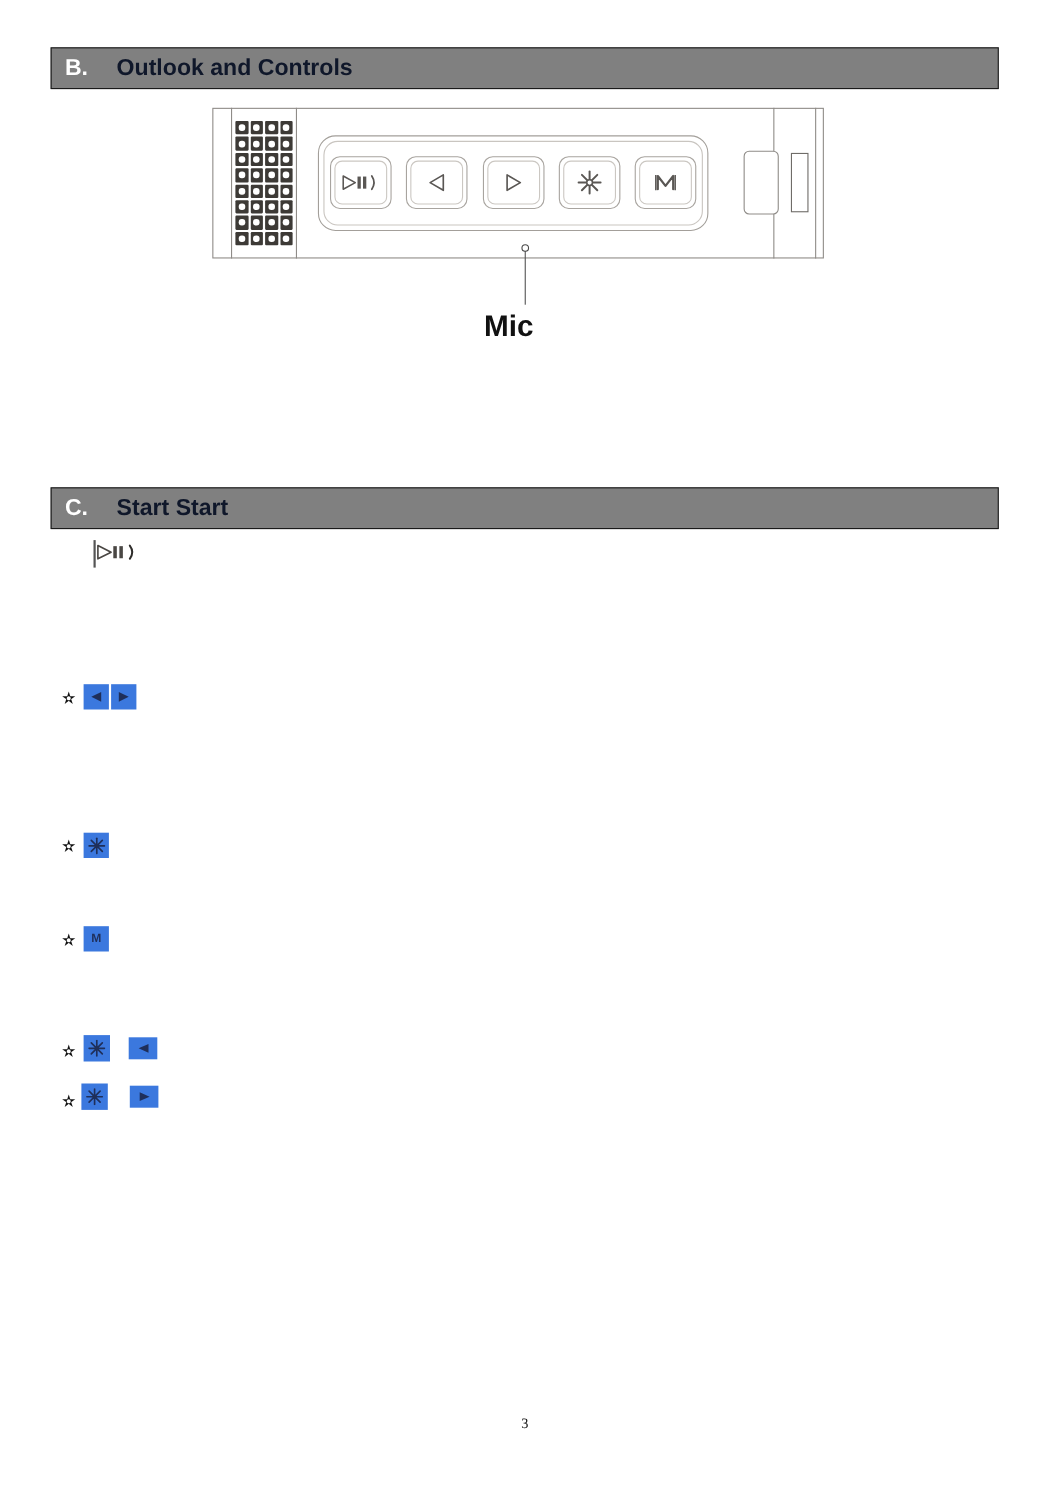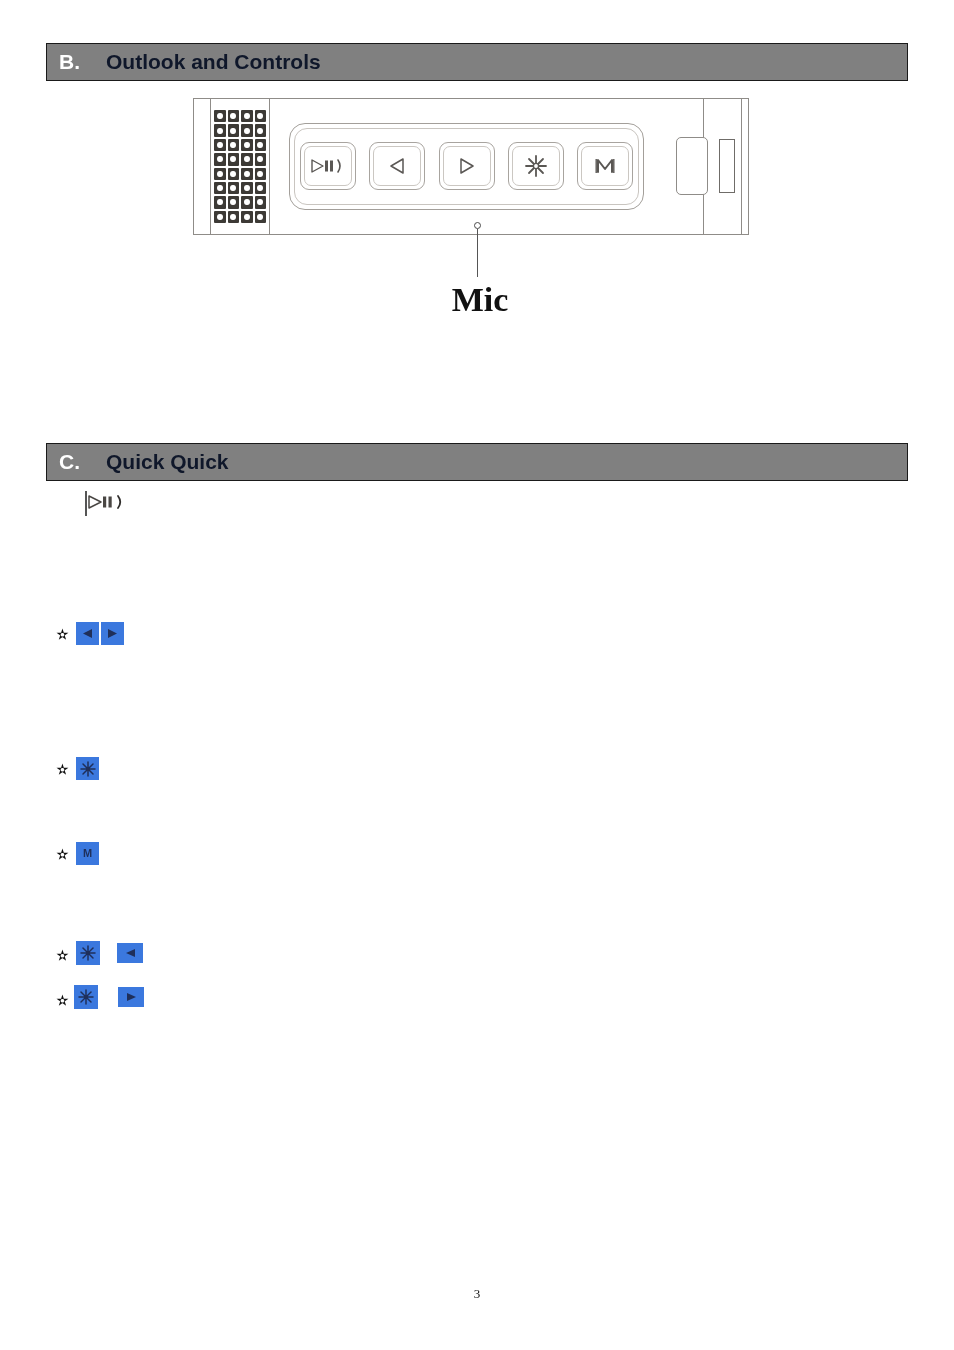--- a/index.html
+++ b/index.html
@@ -177,25 +177,24 @@
     top: 229px;
     width: 0;
     height: 48px;
     border-left: 1.4px solid #555555;
   }
   .mic-label {
     position: absolute;
     left: 440px;
     top: 281px;
     width: 80px;
-    text-align: center;
-    font-size: 34px;
+    font-size: 27px;
     font-weight: bold;
     color: #111111;
-    font-family: Liberation Serif, serif;
+    font-family: Liberation Sans, sans-serif;
   }
   .caret {
     position: absolute;
     width: 1.5px;
     background: #555555;
   }
   .fig-playpause {
     position: absolute;
     left: 87px;
     top: 492px;
@@ -359,21 +358,21 @@
     <div style="position:absolute;left:486px;top:42px;width:32px;height:58px;border:1.4px solid #8f8c88;border-radius:5px;background:#ffffff;box-sizing:border-box;"></div>
     <div style="position:absolute;left:529px;top:44px;width:16px;height:54px;border:1.4px solid #6f6c68;background:#ffffff;box-sizing:border-box;"></div>
   </div>
 
   <div class="mic-dot"></div>
   <div class="mic-leader"></div>
   <div class="mic-label">Mic</div>
 
   <div class="section-bar" id="bar-quickstart">
     <span class="section-letter">C.</span>
-    <span class="section-title">Quick Quick</span>
+    <span class="section-title">Start Start</span>
   </div>
 
   <div class="caret" style="left:85px;top:491px;height:25px;"></div>
   <div class="fig-playpause">
     <span>
       <svg width="42" height="20" viewBox="0 0 42 20">
         <path d="M2 4 L14 10 L2 16 Z" fill="none" stroke="#4a4744" stroke-width="1.5" stroke-linejoin="round"></path>
         <rect x="16" y="4.5" width="3.2" height="11" fill="#4a4744"></rect>
         <rect x="21.5" y="4.5" width="3.2" height="11" fill="#4a4744"></rect>
         <path d="M31 4 Q35.5 10 31 16" fill="none" stroke="#2f2d2b" stroke-width="1.8" stroke-linecap="round"></path>

